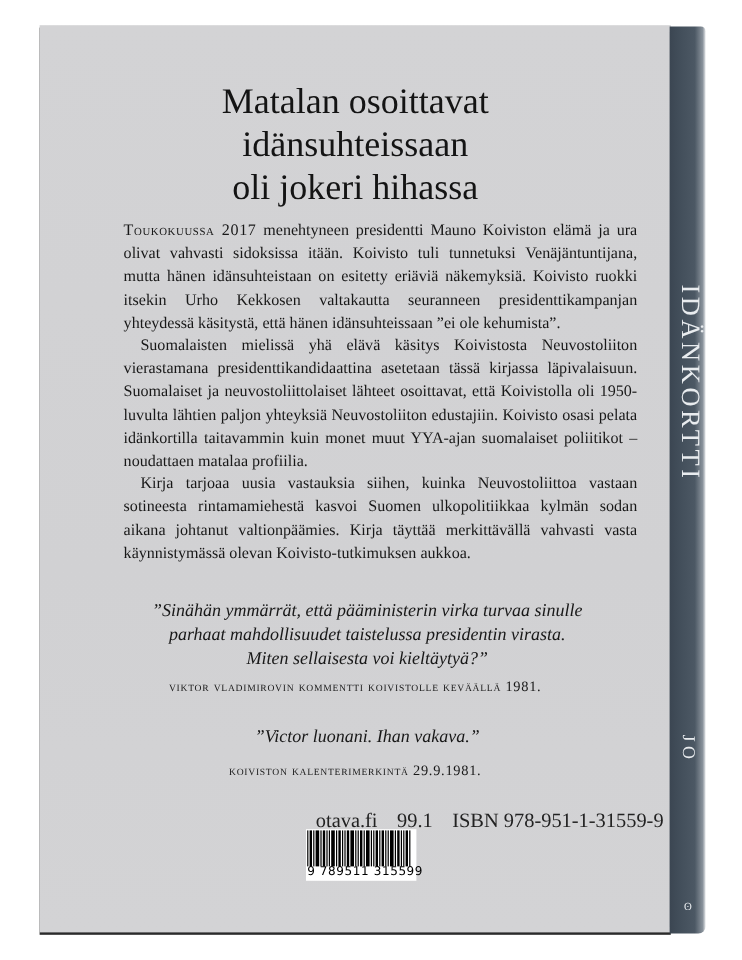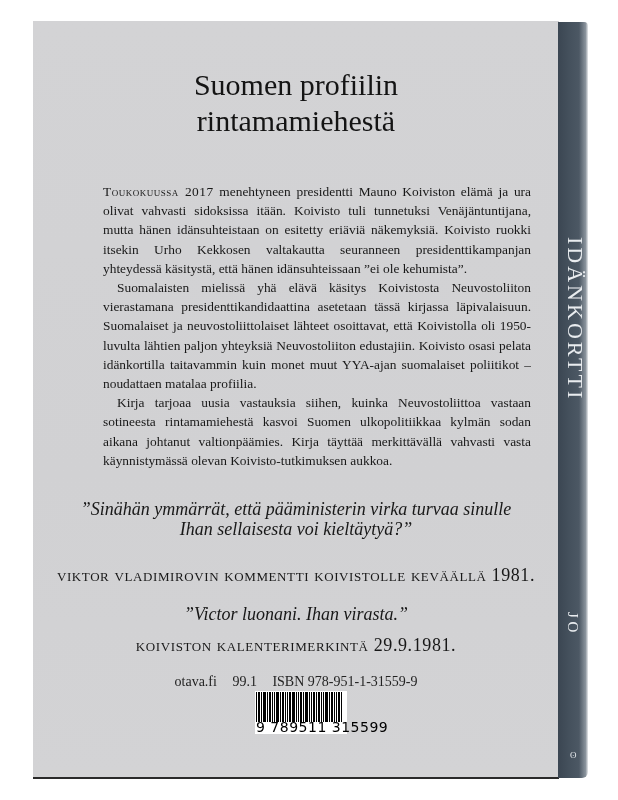--- a/index.html
+++ b/index.html
@@ -40,67 +40,69 @@
   .body {
     position: absolute; left: 70px; top: 161px; width: 428px;
     font-family: "Liberation Serif", serif; font-size: 13.4px; line-height: 19.2px;
     color: #181818; text-align: justify;
   }
   .body p { margin: 0; text-indent: 14px; font-family: Liberation Serif, serif; }
   .body p.first { text-indent: 0; }
   .smallcaps { font-variant: small-caps; letter-spacing: 0.5px; }
   .quote {
     position: absolute; left: 0; width: 526px; text-align: center;
-    font-family: "Liberation Serif", serif; font-style: italic; font-size: 18px; line-height: 20px; color: #181818;
+    font-family: "Liberation Serif", serif; font-style: italic; font-size: 15px; line-height: 20px; color: #181818; padding-left: 10px;
   }
   .attrib {
     position: absolute; left: 0; width: 526px; text-align: center;
     font-family: "Liberation Serif", serif; font-variant: small-caps; text-transform: lowercase;
-    font-size: 18px; letter-spacing: 0.6px; color: #181818;
+    font-size: 12px; letter-spacing: 0.6px; color: #181818;
   }
   .imprint {
-    position: absolute; left: 0; width: 526px; top: 653px; text-align: center;
-    font-family: "Liberation Serif", serif; font-size: 14px; color: #222; white-space: nowrap;
+    position: absolute; left: 0; width: 526px; top: 653px; text-align: right;
+    font-family: "Liberation Serif", serif; font-size: 17px; color: #222; white-space: nowrap;
   }
   .imprint span { margin: 0 6px; }
   .barcode {
     position: absolute; left: 222px; top: 670px; width: 90px; height: 42px; background: #fff;
     padding: 1px 1px 0 1px;
   }
   .bars { display: flex; height: 30px; align-items: stretch; }
   .bars i { display: block; background: #000; margin-right: 1px; }
   .barcode-num {
-    font-family: "DejaVu Sans", sans-serif; font-size: 14px; line-height: 10px; color: #000;
+    font-family: "DejaVu Sans", sans-serif; font-size: 10px; line-height: 10px; color: #000;
     text-align: center; letter-spacing: 0.5px; white-space: nowrap;
   }
 </style>
 </head>
 <body>
 
 <div class="cover">
 
   <div class="headline">
-    <div>Suomen profiilin</div>
-    <div>rintamamiehestä</div>
+    <div>Matalan osoittavat</div>
+    <div>idänsuhteissaan</div>
+    <div>oli jokeri hihassa</div>
   </div>
 
   <div class="body">
     <p class="first"><span class="smallcaps">Toukokuussa 2017</span><span> menehtyneen presidentti Mauno Koiviston elämä ja ura olivat vahvasti sidoksissa itään. Koivisto tuli tunnetuksi Venäjäntuntijana, mutta hänen idänsuhteistaan on esitetty eriäviä näkemyksiä. Koivisto ruokki itsekin Urho Kekkosen valtakautta seuranneen presidenttikampanjan yhteydessä käsitystä, että hänen idänsuhteissaan ”ei ole kehumista”.</span></p>
     <p>Suomalaisten mielissä yhä elävä käsitys Koivistosta Neuvostoliiton vierastamana presidenttikandidaattina asetetaan tässä kirjassa läpivalaisuun. Suomalaiset ja neuvostoliittolaiset lähteet osoittavat, että Koivistolla oli 1950-luvulta lähtien paljon yhteyksiä Neuvostoliiton edustajiin. Koivisto osasi pelata idänkortilla taitavammin kuin monet muut YYA-ajan suomalaiset poliitikot – noudattaen matalaa profiilia.</p>
     <p>Kirja tarjoaa uusia vastauksia siihen, kuinka Neuvostoliittoa vastaan sotineesta rintamamiehestä kasvoi Suomen ulkopolitiikkaa kylmän sodan aikana johtanut valtionpäämies. Kirja täyttää merkittävällä vahvasti vasta käynnistymässä olevan Koivisto-tutkimuksen aukkoa.</p>
   </div>
 
   <div class="quote" style="top:478px;">
     <div>”Sinähän ymmärrät, että pääministerin virka turvaa sinulle</div>
-    <div>Ihan sellaisesta voi kieltäytyä?”</div>
+    <div>parhaat mahdollisuudet taistelussa presidentin virasta.</div>
+    <div>Miten sellaisesta voi kieltäytyä?”</div>
   </div>
   <div class="attrib" style="top:544px;">Viktor Vladimirovin kommentti Koivistolle keväällä 1981.</div>
 
   <div class="quote" style="top:583px;">
-    <div>”Victor luonani. Ihan virasta.”</div>
+    <div>”Victor luonani. Ihan vakava.”</div>
   </div>
   <div class="attrib" style="top:602px;margin-top:12px;">Koiviston kalenterimerkintä 29.9.1981.</div>
 
   <div class="imprint">
     <span>otava.fi</span>
     <span>99.1</span>
     <span>ISBN 978-951-1-31559-9</span>
   </div>
 
   <div class="barcode">

